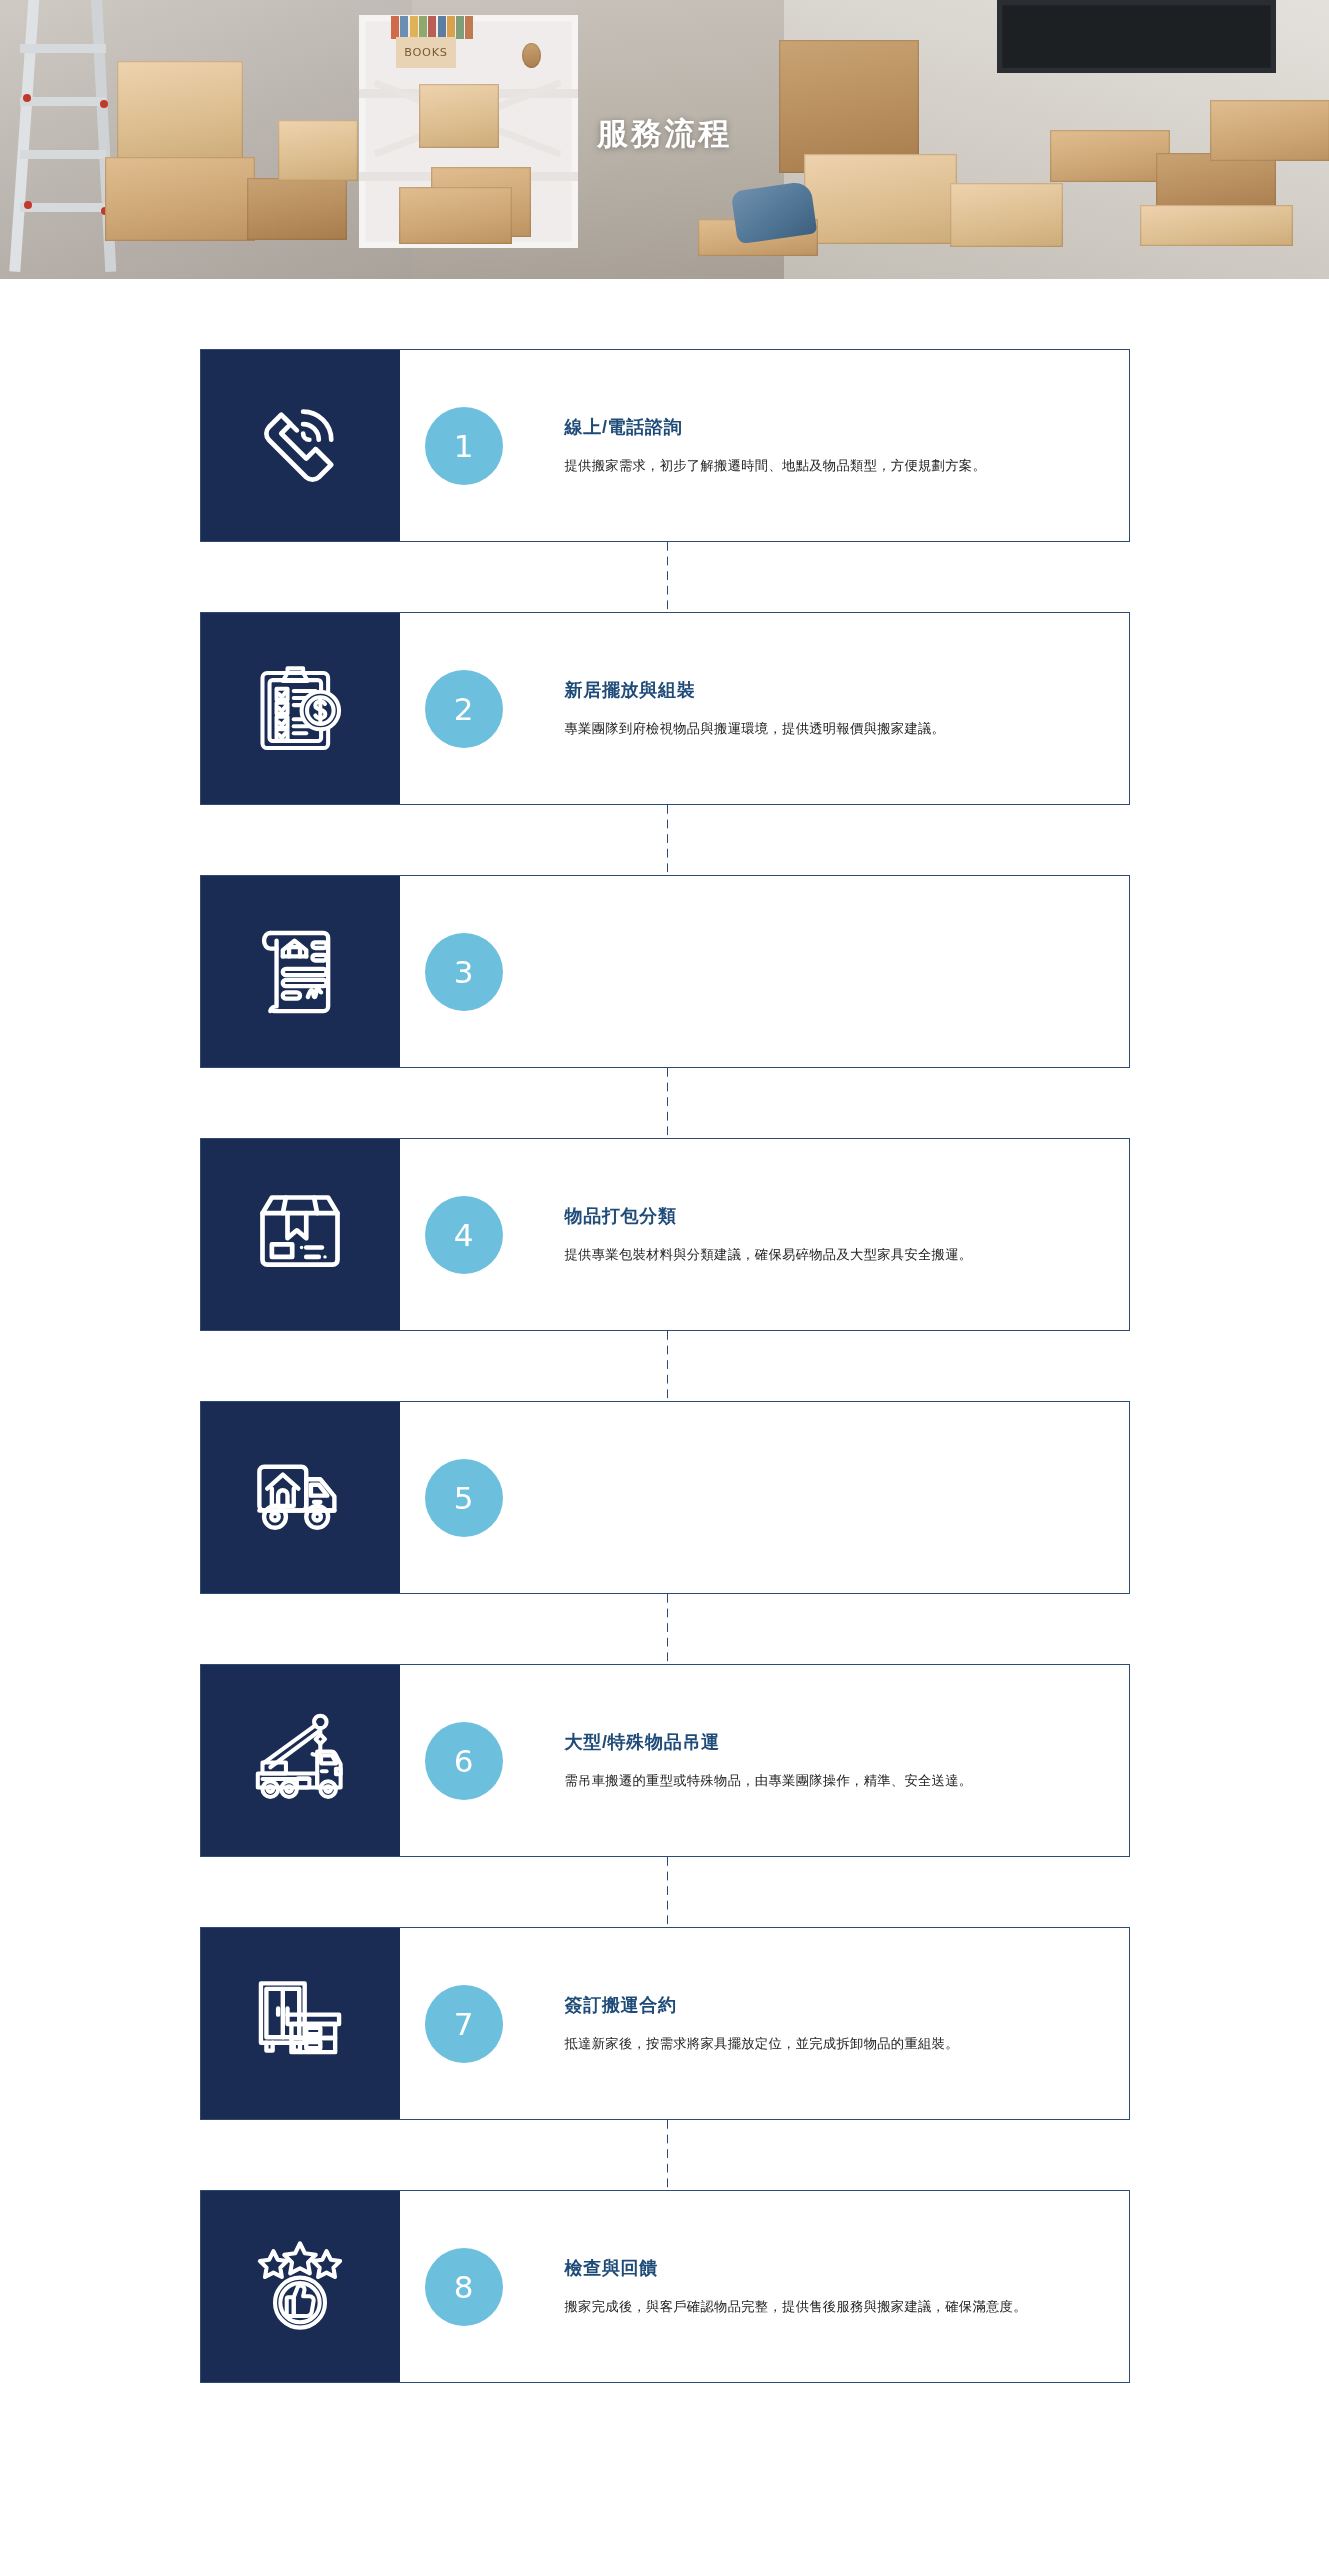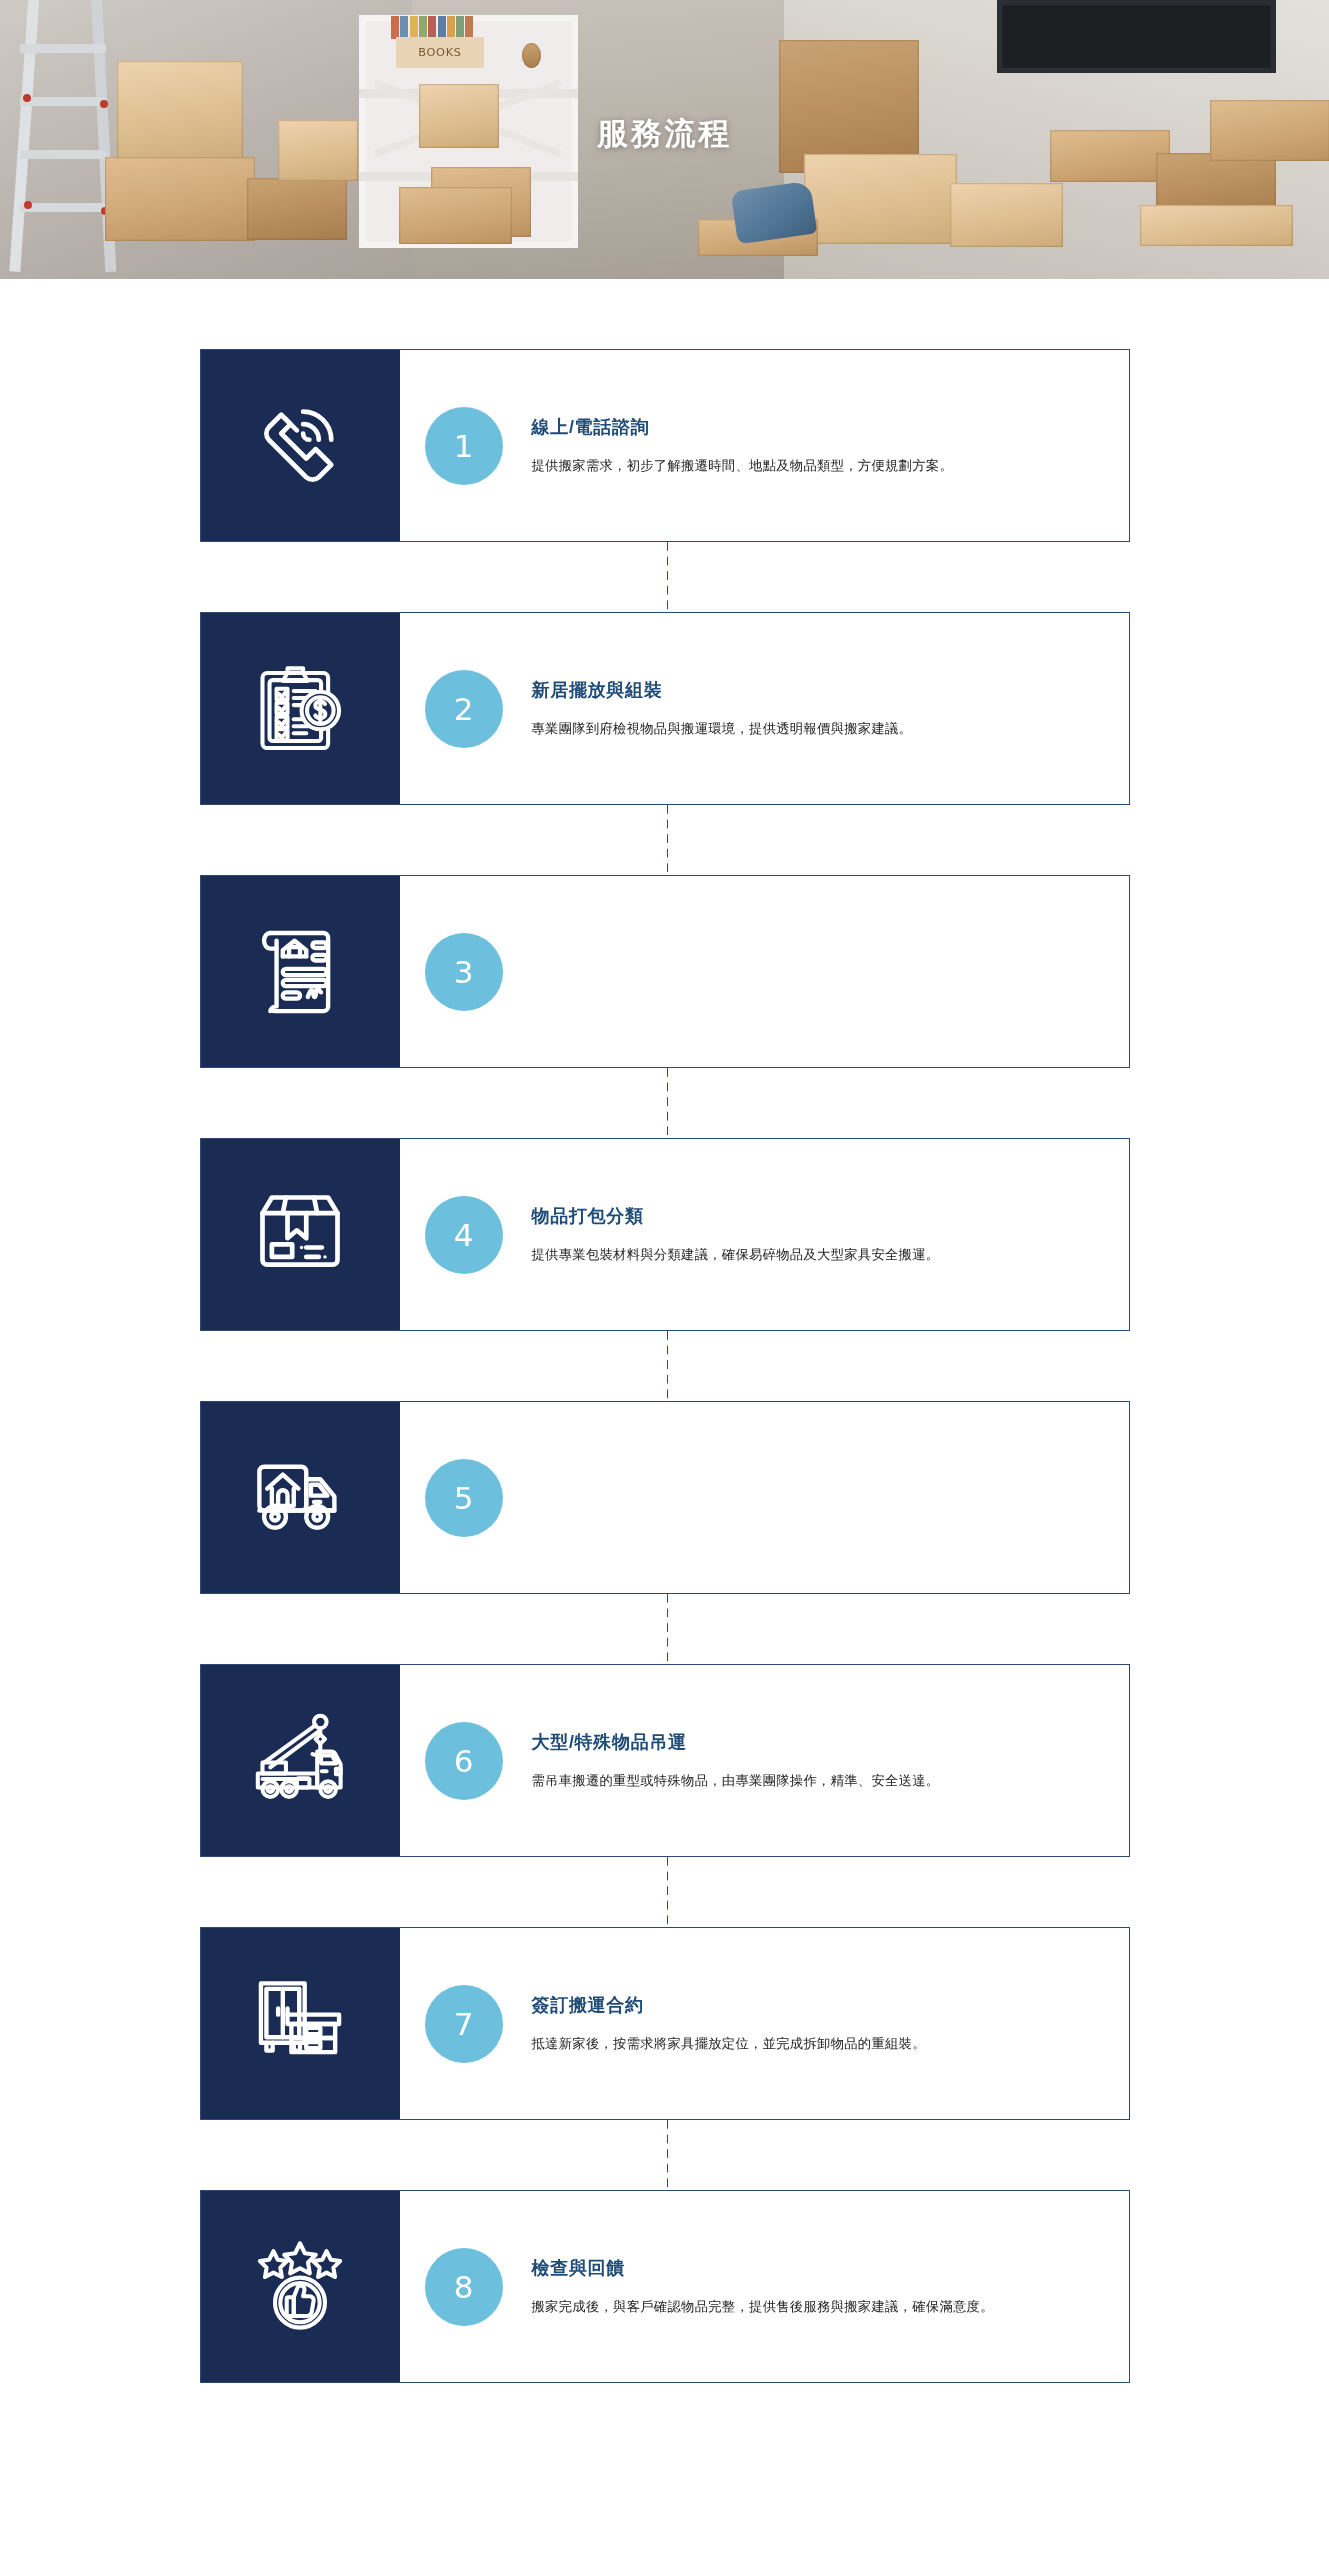--- a/index.html
+++ b/index.html
@@ -58,21 +58,21 @@
                  background:#e9e5e2; transform:rotate(21deg); }
   .shelf-x2    { position:absolute; left:9.3px; top:100px; width:199px; height:6.6px;
                  background:#e9e5e2; transform:rotate(-21deg); }
 
   
   .box  { background: linear-gradient(170deg,#e0bd90 0%,#cfa877 55%,#bb9361 100%);
           box-shadow: inset 0 0 0 1.3px rgba(120,85,45,.25); }
   .box.dark { background: linear-gradient(170deg,#c9a374 0%,#b68c5c 60%,#a67c4c 100%); }
   .box.light{ background: linear-gradient(170deg,#eed3ae 0%,#dcbd8f 60%,#cdab79 100%); }
 
-  .books-label { position:absolute; left:396px; top:37px; width:88px; height:31px;
+  .books-label { position:absolute; left:396px; top:37px; width:60px; height:31px;
                  background:#e8d4b4; color:#7a5a33; font-size:11.3px; letter-spacing:0.7px;
                  display:flex; align-items:center; justify-content:center;
                  font-family:"DejaVu Sans", sans-serif; }
   .books-spines { position:absolute; left:391px; top:16px; width:93px; height:22.6px; }
   .spine { position:absolute; top:0; width:8px; height:22.6px; }
 
   .tv { position:absolute; left:997px; top:0px; width:279px; height:73px;
         background:#1d2023; box-shadow: inset 0 0 0 5.3px #2a2e32; }
 
   .cloth { position:absolute; left:734px; top:186px; width:80px; height:53px;
@@ -153,20 +153,21 @@
     width: 26.6px;
     height: 26.6px;
     background: #6cbfdd;
     border-radius: 0 0 26.6px 0;
     transform: rotate(12deg);
     z-index: -1;
   }
 
   .step-text {
     padding-left: 29px;
+    margin-left: 33px;
   }
   .step-title {
     color: #1f4b78;
     font-size: 18px;
     font-weight: 700;
     letter-spacing: 0.7px;
     margin-bottom: 17.3px;
   }
   .step-desc {
     color: #222222;

